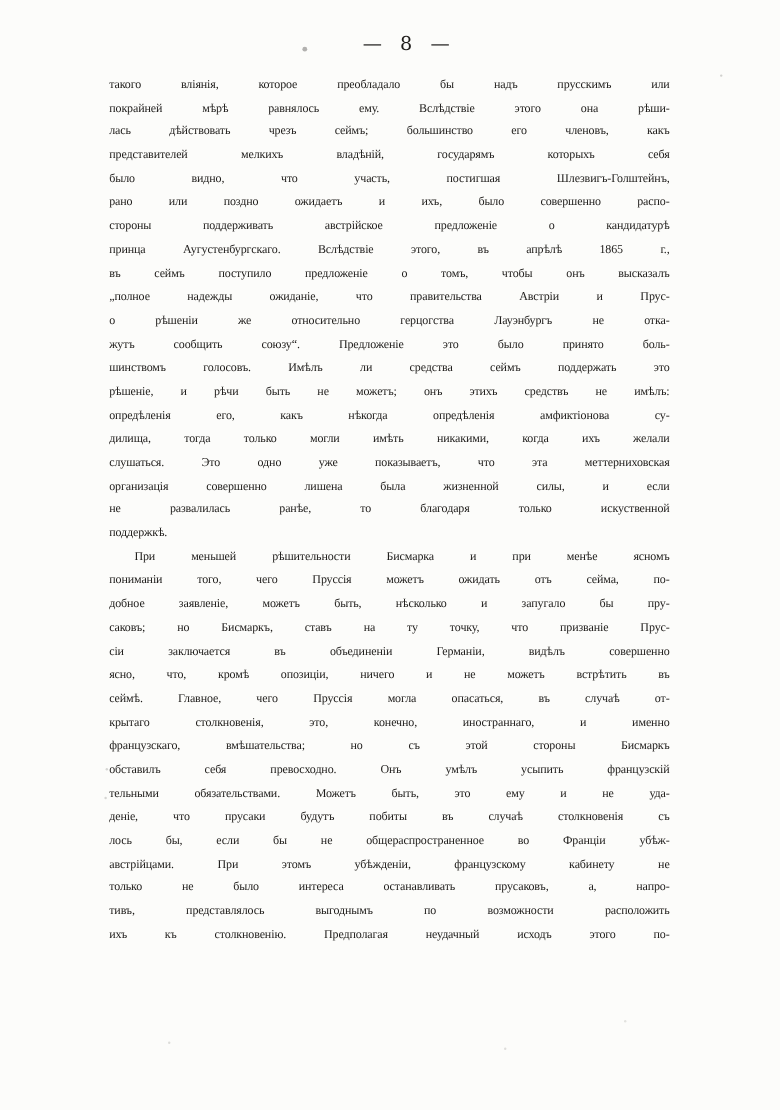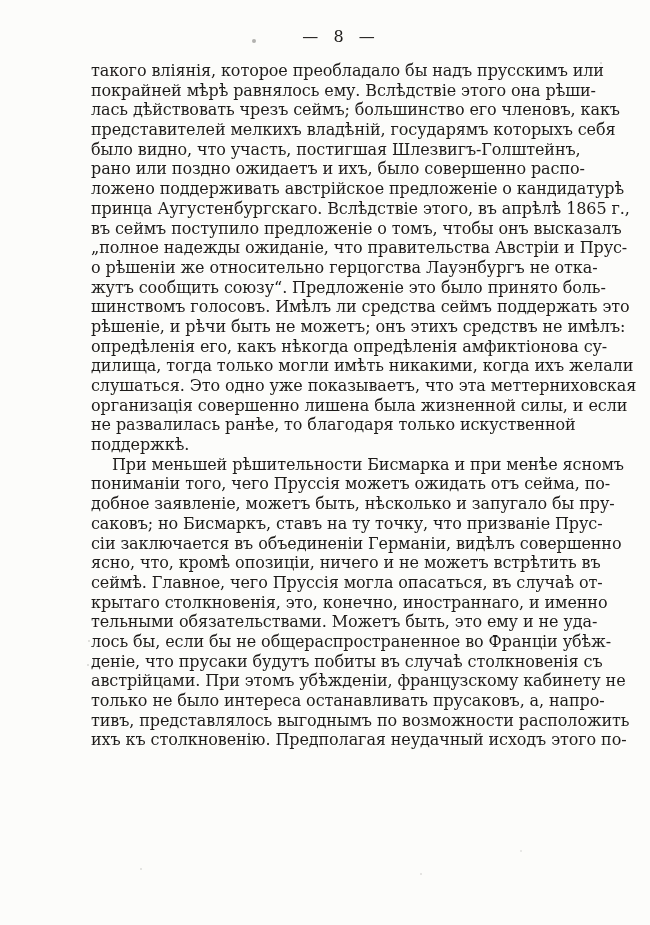--- a/index.html
+++ b/index.html
@@ -18,28 +18,29 @@
     font-size:16px;
     word-spacing:8px;
     letter-spacing:1px;
   }
   .text-block{
     position:absolute;
     left:91px;top:61px;width:467px;
   }
   .para{margin:0;padding:0;}
   .line{
-    font-size:16px;
+    font-size:10px;
     line-height:19.7px;
     height:19.7px;
     letter-spacing:-0.1px;
     text-align:justify;
     text-align-last:justify;
     white-space:nowrap;
     overflow:visible;
+    font-family:Liberation Serif, serif;
   }
   .line.indent{ text-indent:21px; }
   .line.short-last{ text-align:center; text-align-last:left; }
   
   .specks{
     position:absolute;top:0;left:0;width:2px;height:2px;border-radius:50%;
     background:transparent;
     box-shadow:
       253px 40px 0 1px rgba(40,38,35,.35),
       600px 62px 0 0 rgba(40,38,35,.2),
@@ -57,21 +58,21 @@
   <div class="page-header">— 8 —</div>
 
   <div class="text-block" id="text-block">
       <div class="para">
         <div class="line">такого вліянія, которое преобладало бы надъ прусскимъ или</div>
         <div class="line">покрайней мѣрѣ равнялось ему. Вслѣдствіе этого она рѣши-</div>
         <div class="line">лась дѣйствовать чрезъ сеймъ; большинство его членовъ, какъ</div>
         <div class="line">представителей мелкихъ владѣній, государямъ которыхъ себя</div>
         <div class="line">было видно, что участь, постигшая Шлезвигъ-Голштейнъ,</div>
         <div class="line">рано или поздно ожидаетъ и ихъ, было совершенно распо-</div>
-        <div class="line">ложено поддерживать австрійское предложеніе о кандидатурѣ</div>
+        <div class="line">стороны поддерживать австрійское предложеніе о кандидатурѣ</div>
         <div class="line">принца Аугустенбургскаго. Вслѣдствіе этого, въ апрѣлѣ 1865 г.,</div>
         <div class="line">въ сеймъ поступило предложеніе о томъ, чтобы онъ высказалъ</div>
         <div class="line">„полное надежды ожиданіе, что правительства Австріи и Прус-</div>
         <div class="line">о рѣшеніи же относительно герцогства Лауэнбургъ не отка-</div>
         <div class="line">жутъ сообщить союзу“. Предложеніе это было принято боль-</div>
         <div class="line">шинствомъ голосовъ. Имѣлъ ли средства сеймъ поддержать это</div>
         <div class="line">рѣшеніе, и рѣчи быть не можетъ; онъ этихъ средствъ не имѣлъ:</div>
         <div class="line">опредѣленія его, какъ нѣкогда опредѣленія амфиктіонова су-</div>
         <div class="line">дилища, тогда только могли имѣть никакими, когда ихъ желали</div>
         <div class="line">слушаться. Это одно уже показываетъ, что эта меттерниховская</div>
@@ -81,23 +82,25 @@
       </div>
       <div class="para">
         <div class="line indent">При меньшей рѣшительности Бисмарка и при менѣе ясномъ</div>
         <div class="line">пониманіи того, чего Пруссія можетъ ожидать отъ сейма, по-</div>
         <div class="line">добное заявленіе, можетъ быть, нѣсколько и запугало бы пру-</div>
         <div class="line">саковъ; но Бисмаркъ, ставъ на ту точку, что призваніе Прус-</div>
         <div class="line">сіи заключается въ объединеніи Германіи, видѣлъ совершенно</div>
         <div class="line">ясно, что, кромѣ опозиціи, ничего и не можетъ встрѣтить въ</div>
         <div class="line">сеймѣ. Главное, чего Пруссія могла опасаться, въ случаѣ от-</div>
         <div class="line">крытаго столкновенія, это, конечно, иностраннаго, и именно</div>
+        <div class="line">французскаго, вмѣшательства; но съ этой стороны Бисмаркъ</div>
+        <div class="line">обставилъ себя превосходно. Онъ умѣлъ усыпить французскій</div>
         <div class="line">тельными обязательствами. Можетъ быть, это ему и не уда-</div>
+        <div class="line">деніе, что прусаки будутъ побиты въ случаѣ столкновенія съ</div>
         <div class="line">лось бы, если бы не общераспространенное во Франціи убѣж-</div>
-        <div class="line">деніе, что прусаки будутъ побиты въ случаѣ столкновенія съ</div>
         <div class="line">австрійцами. При этомъ убѣжденіи, французскому кабинету не</div>
         <div class="line">только не было интереса останавливать прусаковъ, а, напро-</div>
         <div class="line">тивъ, представлялось выгоднымъ по возможности расположить</div>
         <div class="line">ихъ къ столкновенію. Предполагая неудачный исходъ этого по-</div>
       </div>
     </div>
 
   <div class="specks"></div>
 </div>
 

